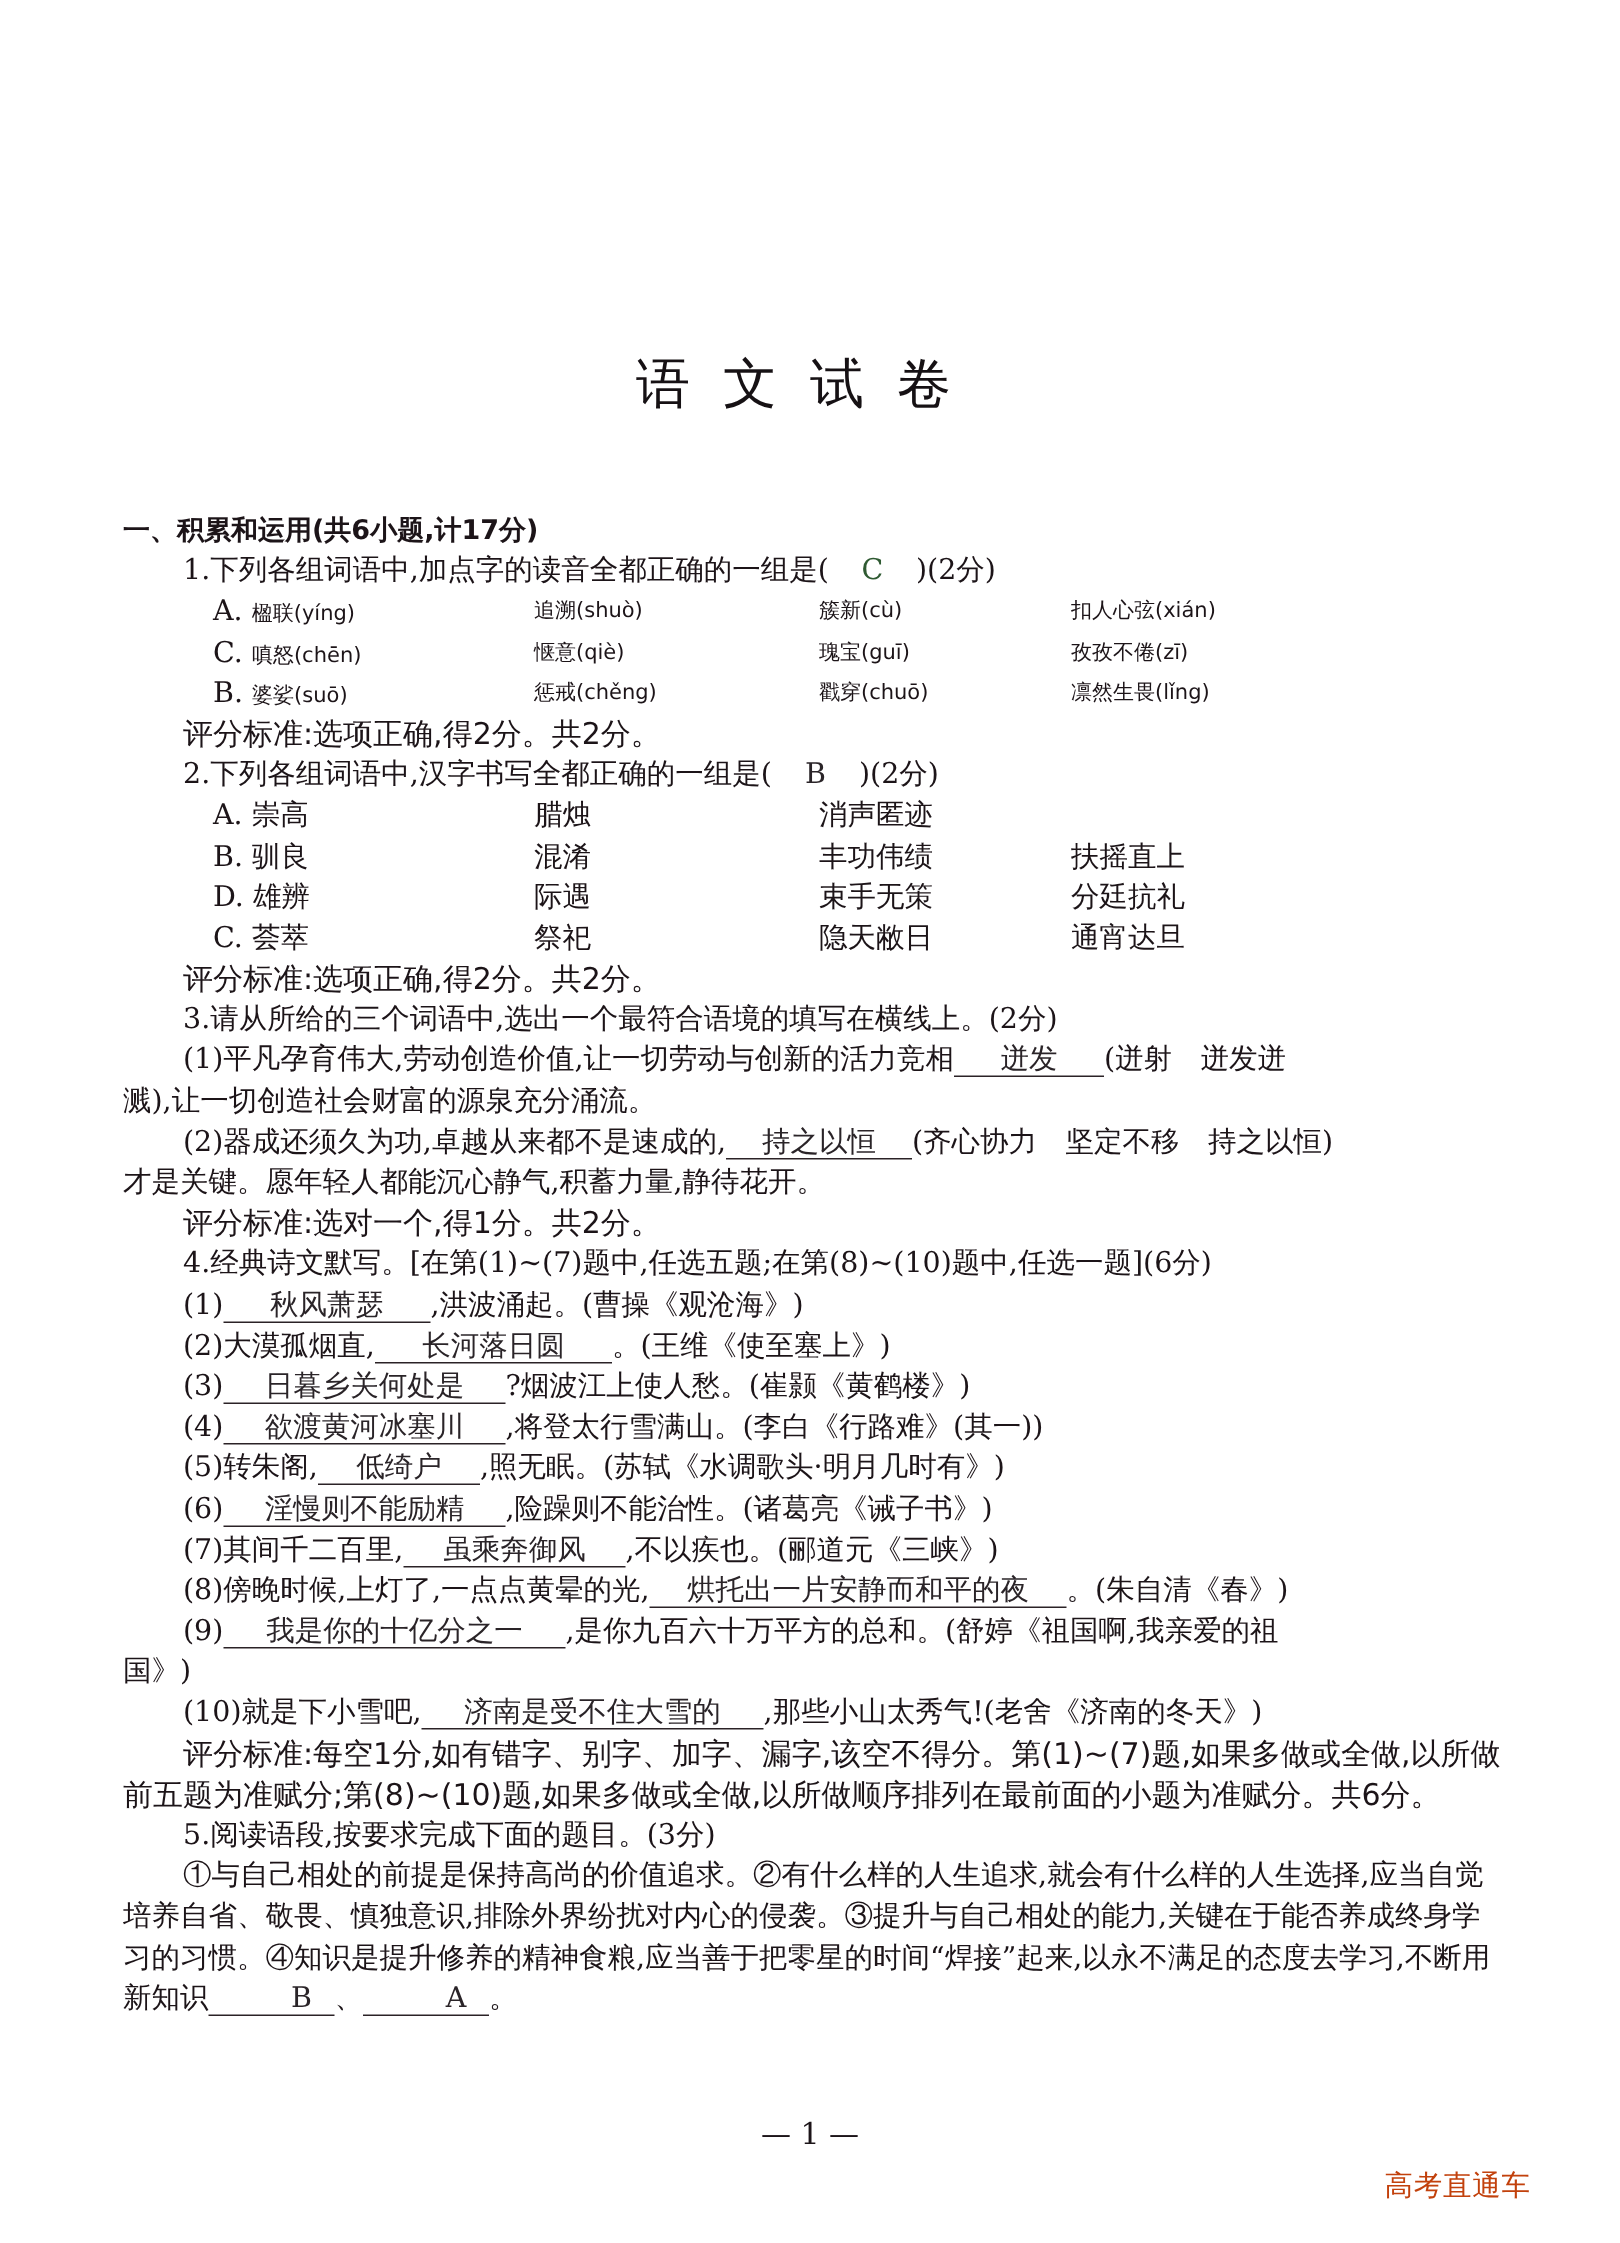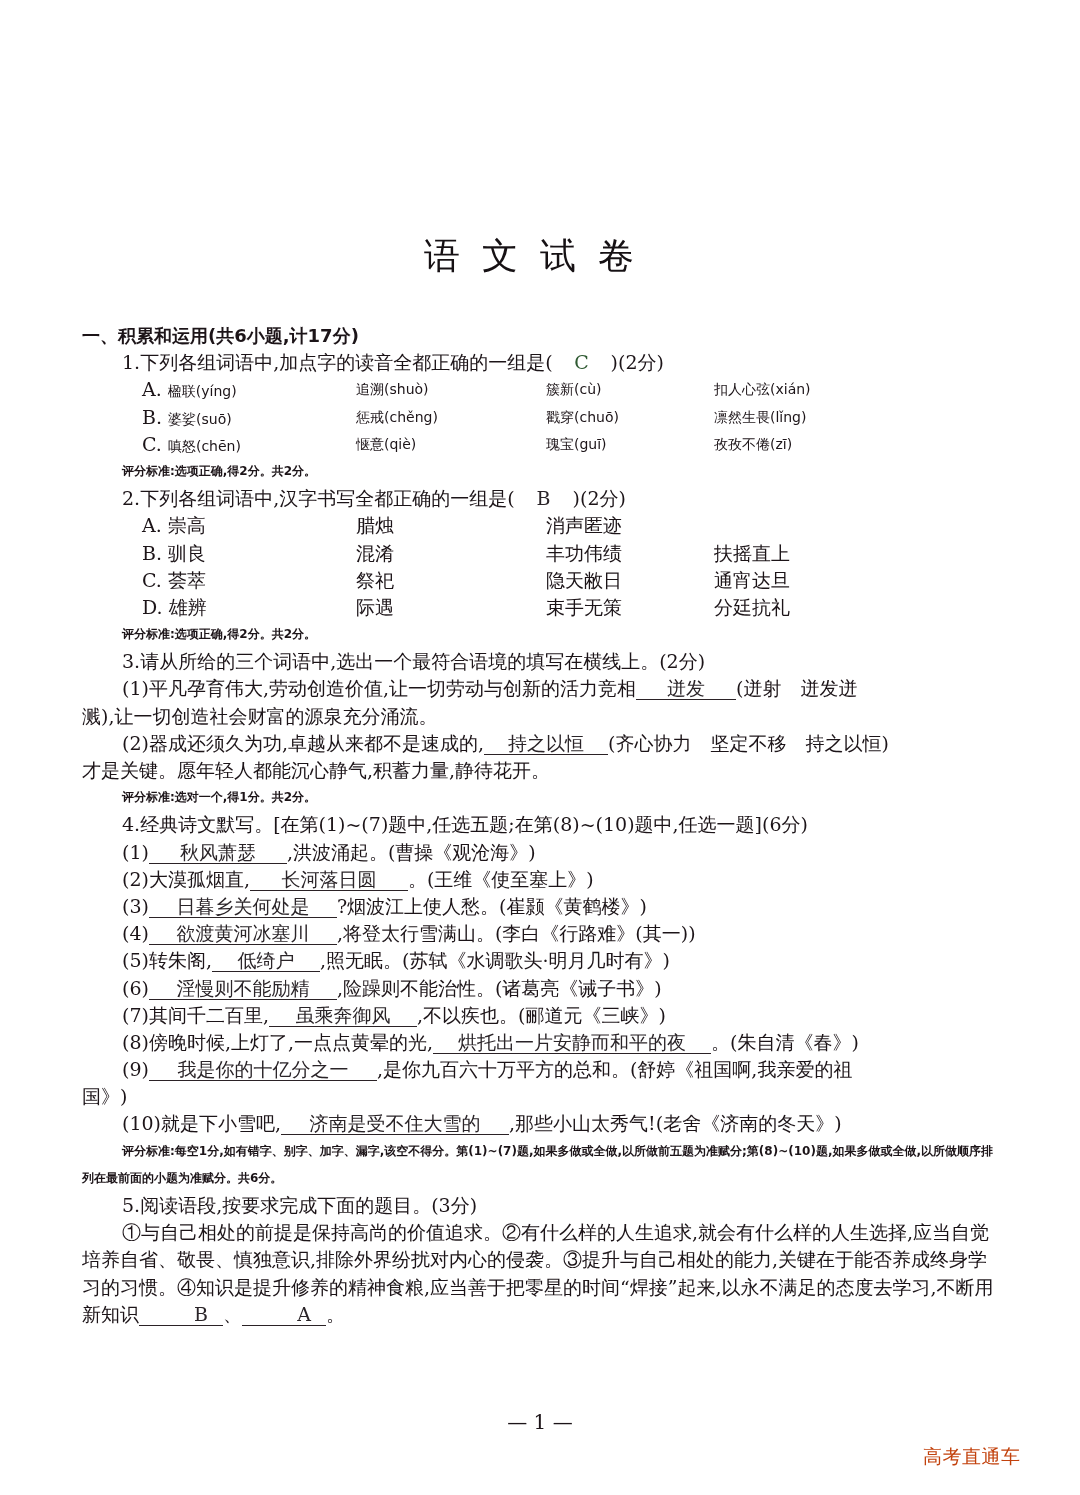--- a/index.html
+++ b/index.html
@@ -1,33 +1,33 @@
 <!DOCTYPE html>
 <html><head>
 <meta charset="utf-8">
 <style>
   html, body { margin: 0; padding: 0; background: #ffffff; }
   body { width: 1080px; height: 1495px; position: relative; overflow: hidden;
          font-family: "DejaVu Serif", "Liberation Serif", serif; color: #1c1418; }
   .title { position: absolute; top: 232px; left: 0; width: 1080px; text-align: center;
            font-family: "DejaVu Sans", sans-serif; font-size: 36px; font-weight: normal;
            letter-spacing: 22px; color: #161114; }
-  .page { position: absolute; left: 82px; top: 322px; width: 920px; font-size: 19px; line-height: 27.2px; }
+  .page { position: absolute; left: 82px; top: 340px; width: 920px; font-size: 19px; line-height: 27.2px; }
   .line { white-space: nowrap; position: relative; height: 27.2px; }
   .ind1 { padding-left: 40px; }
   .opts { display: flex; padding-left: 60px; }
   .opts .c0 { width: 214px; }
   .opts .c1 { width: 190px; }
   .opts .c2 { width: 168px; }
   .opts .c3 { width: 260px; }
   .py { font-family: "DejaVu Sans", sans-serif; font-size: 14px; }
   .ans { display: inline-block; border-bottom: 1.5px solid #2b2226; padding: 0 14px; text-align: center;
          line-height: 22px; color: #2a2428; }
   .sec { font-weight: bold; font-family: "DejaVu Sans", sans-serif; font-size: 18px; }
-  .grade { font-family: "DejaVu Sans", sans-serif; font-size: 12px; font-weight: bold; }
+  .grade { font-family: "DejaVu Sans", sans-serif; font-size: 20px; }
   .choice { display: inline-block; width: 58px; text-align: center; color: #2f5a32; }
   .choice.dark { color: #2a2428; }
   .para { text-indent: 40px; line-height: 27.2px; white-space: normal; }
   .pagenum { position: absolute; top: 1410px; left: 0; width: 1080px; text-align: center; font-size: 20px; }
   .watermark { position: absolute; top: 1444px; left: 923px; font-family: "DejaVu Sans", sans-serif;
                font-size: 19px; color: #c2410c; letter-spacing: 0.5px; }
 </style>
 </head>
 <body>
 
@@ -40,58 +40,58 @@
   <div class="line ind1">
     <span>1.下列各组词语中,加点字的读音全都正确的一组是(</span><span class="choice">C</span><span>)(2分)</span>
   </div>
   <div class="line opts">
     <span class="c0"><span>A.</span> <span class="py">楹联(yíng)</span></span>
     <span class="c1 py">追溯(shuò)</span>
     <span class="c2 py">簇新(cù)</span>
     <span class="c3 py">扣人心弦(xián)</span>
   </div>
   <div class="line opts">
+    <span class="c0"><span>C.</span> <span class="py">嗔怒(chēn)</span></span>
+    <span class="c1 py">惬意(qiè)</span>
+    <span class="c2 py">瑰宝(guī)</span>
+    <span class="c3 py">孜孜不倦(zī)</span>
+  </div>
+  <div class="line opts">
     <span class="c0"><span>B.</span> <span class="py">婆娑(suō)</span></span>
     <span class="c1 py">惩戒(chěng)</span>
     <span class="c2 py">戳穿(chuō)</span>
     <span class="c3 py">凛然生畏(lǐng)</span>
-  </div>
-  <div class="line opts">
-    <span class="c0"><span>C.</span> <span class="py">嗔怒(chēn)</span></span>
-    <span class="c1 py">惬意(qiè)</span>
-    <span class="c2 py">瑰宝(guī)</span>
-    <span class="c3 py">孜孜不倦(zī)</span>
   </div>
   <div class="line ind1 grade">评分标准:选项正确,得2分。共2分。</div>
 
   <div class="line ind1">
     <span>2.下列各组词语中,汉字书写全都正确的一组是(</span><span class="choice dark">B</span><span>)(2分)</span>
   </div>
   <div class="line opts">
     <span class="c0"><span>A.</span> <span>崇高</span></span>
     <span class="c1">腊烛</span>
     <span class="c2">消声匿迹</span>
   </div>
   <div class="line opts">
     <span class="c0"><span>B.</span> <span>驯良</span></span>
     <span class="c1">混淆</span>
     <span class="c2">丰功伟绩</span>
     <span class="c3">扶摇直上</span>
   </div>
   <div class="line opts">
+    <span class="c0"><span>D.</span> <span>雄辨</span></span>
+    <span class="c1">际遇</span>
+    <span class="c2">束手无策</span>
+    <span class="c3">分廷抗礼</span>
+  </div>
+  <div class="line opts">
     <span class="c0"><span>C.</span> <span>荟萃</span></span>
     <span class="c1">祭祀</span>
     <span class="c2">隐天敝日</span>
     <span class="c3">通宵达旦</span>
-  </div>
-  <div class="line opts">
-    <span class="c0"><span>D.</span> <span>雄辨</span></span>
-    <span class="c1">际遇</span>
-    <span class="c2">束手无策</span>
-    <span class="c3">分廷抗礼</span>
   </div>
   <div class="line ind1 grade">评分标准:选项正确,得2分。共2分。</div>
 
   <div class="line ind1">3.请从所给的三个词语中,选出一个最符合语境的填写在横线上。(2分)</div>
   <div class="line ind1">
     <span>(1)平凡孕育伟大,劳动创造价值,让一切劳动与创新的活力竞相</span><span class="ans" style="width:72px">迸发</span><span>(迸射　迸发迸</span>
   </div>
   <div class="line">溅),让一切创造社会财富的源泉充分涌流。</div>
   <div class="line ind1">
     <span>(2)器成还须久为功,卓越从来都不是速成的,</span><span class="ans" style="width:96px">持之以恒</span><span>(齐心协力　坚定不移　持之以恒)</span>

